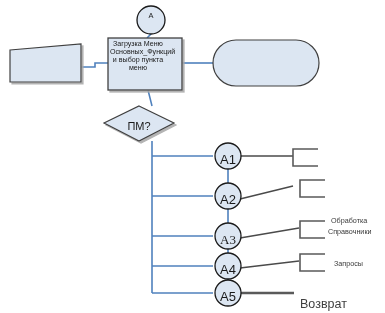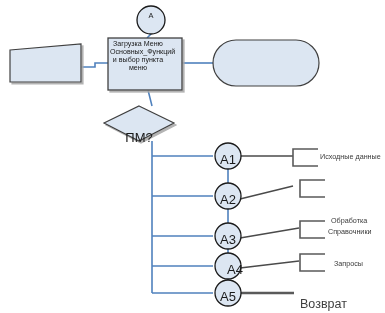--- a/index.html
+++ b/index.html
@@ -46,23 +46,23 @@
     line-height: 1.35;
   }
   #connector-a-label {
     left: 137px;
     top: 12px;
     width: 28px;
     font-size: 7.4px;
   }
   #decision-label {
     left: 117px;
-    top: 131px;
+    top: 120px;
     width: 44px;
-    font-size: 13px;
+    font-size: 11px;
   }
   .circle-label {
     position: absolute;
     width: 30px;
     text-align: center;
     font-size: 13px;
     color: #1a1a1a;
     pointer-events: none;
   }
   .side-label {
@@ -153,23 +153,22 @@
 
   <div class="node-text" id="connector-a-label">A</div>
 
   <div class="node-text" id="process-box-label">Загрузка Меню Основных_Функций и выбор пункта меню</div>
 
 
   <div class="node-text" id="decision-label">ПМ?</div>
 
   <div class="circle-label" style="left:213px; top:152px;">A1</div>
   <div class="circle-label" style="left:213px; top:192px;">A2</div>
-  <div class="circle-label" style="left:213px; top:232px;">A3</div>
-  <div class="circle-label" style="left:213px; top:262px;text-align:right;">A4</div>
+  <div class="circle-label" style="left:213px; top:232px;font-family:Liberation Serif, serif;">A3</div>
+  <div class="circle-label" style="left:213px; top:262px;">A4</div>
   <div class="circle-label" style="left:213px; top:289px;">A5</div>
 
-  <div class="side-label" style="left:320px; top:152px;">Исходные данные</div>
   <div class="side-label" style="left:331px; top:172px;margin-top:44px;">Обработка</div>
   <div class="side-label" style="left:328px; top:227px;">Справочники</div>
   <div class="side-label" style="left:334px; top:259px;">Запросы</div>
   <div class="side-label big" style="left:300px; top:297px;">Возврат</div>
 
 </div>
 
 </body></html>

